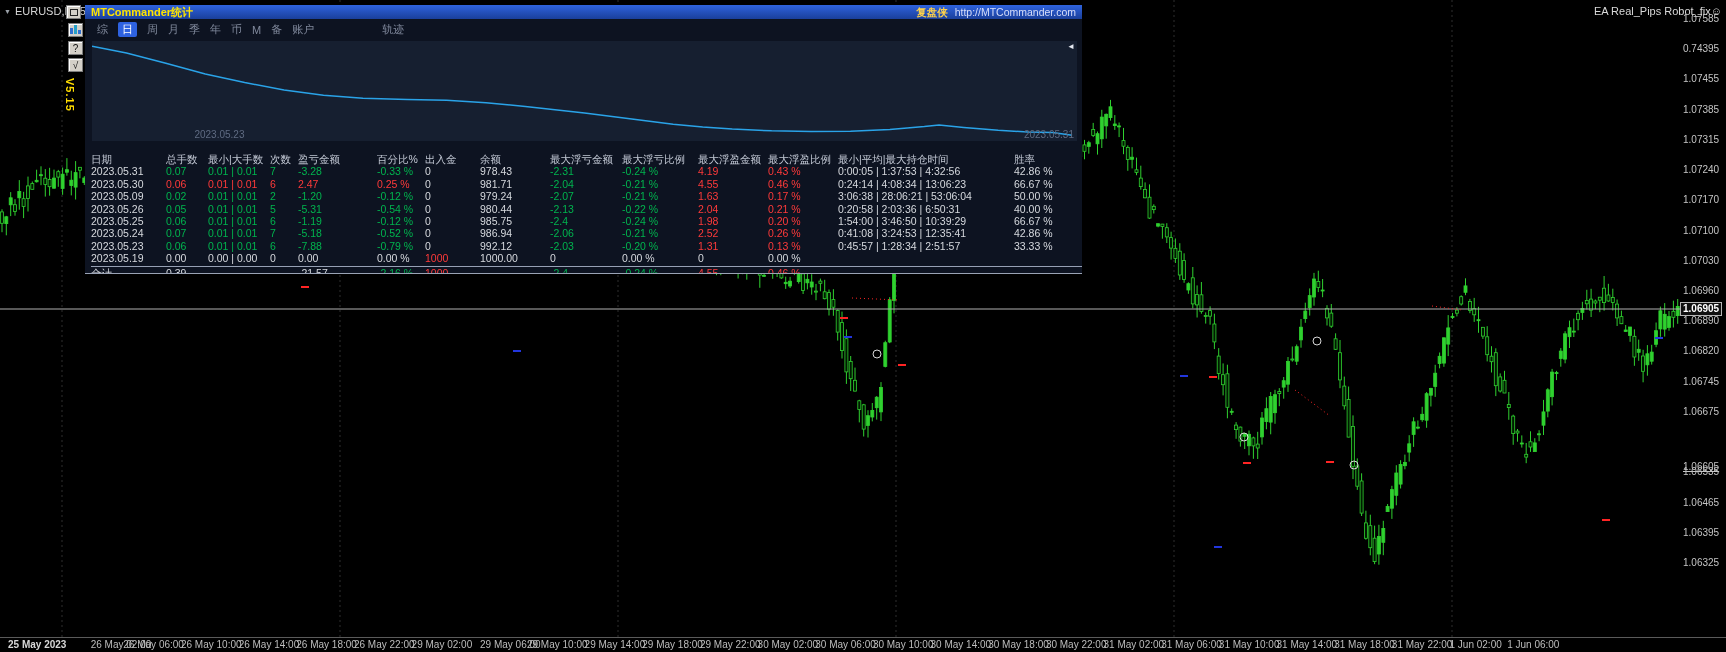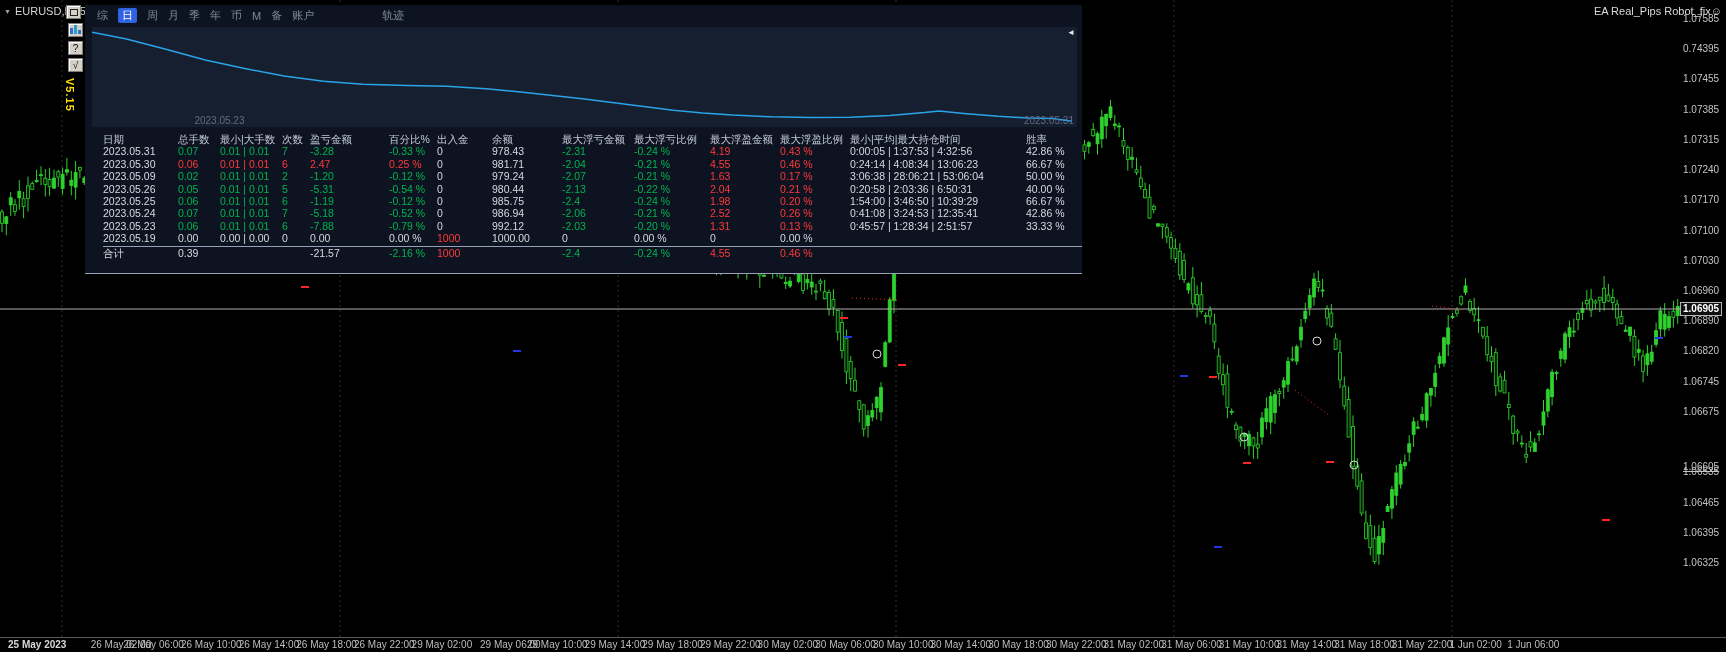--- a/index.html
+++ b/index.html
@@ -43,21 +43,21 @@
   .url{color:#d7defa;margin-left:4px;}
   .ptabs{height:21px;display:flex;align-items:center;padding-left:12px;gap:10px;}
   .tab{color:#80899c;font-size:11px;}
   .tab.active{background:#2e62e0;color:#fff;padding:0 4px;border-radius:2px;}
   .tab.trace{margin-left:58px;}
   .pchart{position:relative;margin:1px 5px 0 7px;height:100px;background:#161f30;}
   .pchart svg{position:absolute;left:0;top:0;width:100%;height:100%;}
   .pchart .d1{position:absolute;left:10.4%;bottom:1px;font-size:10px;color:#5f6b82;z-index:2;}
   .pchart .d2{position:absolute;right:3px;bottom:1px;font-size:10px;color:#5f6b82;z-index:2;}
   .scrollarrow{position:absolute;right:2px;top:1px;color:#e5e9f0;font-size:8px;z-index:3;}
-  .ptable{margin-top:6px;padding-left:18px;font-size:10.5px;}
+  .ptable{margin-top:12px;padding-left:6px;font-size:10.5px;}
   .tr{display:grid;grid-template-columns:75px 42px 62px 28px 79px 48px 55px 70px 72px 76px 70px 70px 176px 1fr;
       height:12.4px;line-height:12.4px;}
   .tr span{white-space:nowrap;}
   .thead span{color:#c2c8d4;}
   .total{border-top:1px solid #96a0b4;margin-top:1px;height:13px;line-height:13px;}
   .w{color:#d6d9de}.g{color:#00b44e}.r{color:#ff3a3a}
 </style>
 </head>
 <body>
 
@@ -886,20 +886,27 @@
   <button class="toolbtn" id="tb2">?</button>
   <button class="toolbtn" id="tb3">√</button>
 
   <div class="version">V5.15</div>
 
   <div class="ea-label">
     <span>EA Real_Pips Robot_fix</span><span>☺</span>
   </div>
 
   <div class="panel">
+    <div class="ptitle">
+      <span class="t">MTCommander统计</span>
+      <span class="right">
+        <span class="brand">复盘侠</span>
+        <span class="url">http://MTCommander.com</span>
+      </span>
+    </div>
     <div class="ptabs">
         <span class="tab">综</span>
         <span class="tab active">日</span>
         <span class="tab">周</span>
         <span class="tab">月</span>
         <span class="tab">季</span>
         <span class="tab">年</span>
         <span class="tab">币</span>
         <span class="tab">M</span>
         <span class="tab">备</span>

